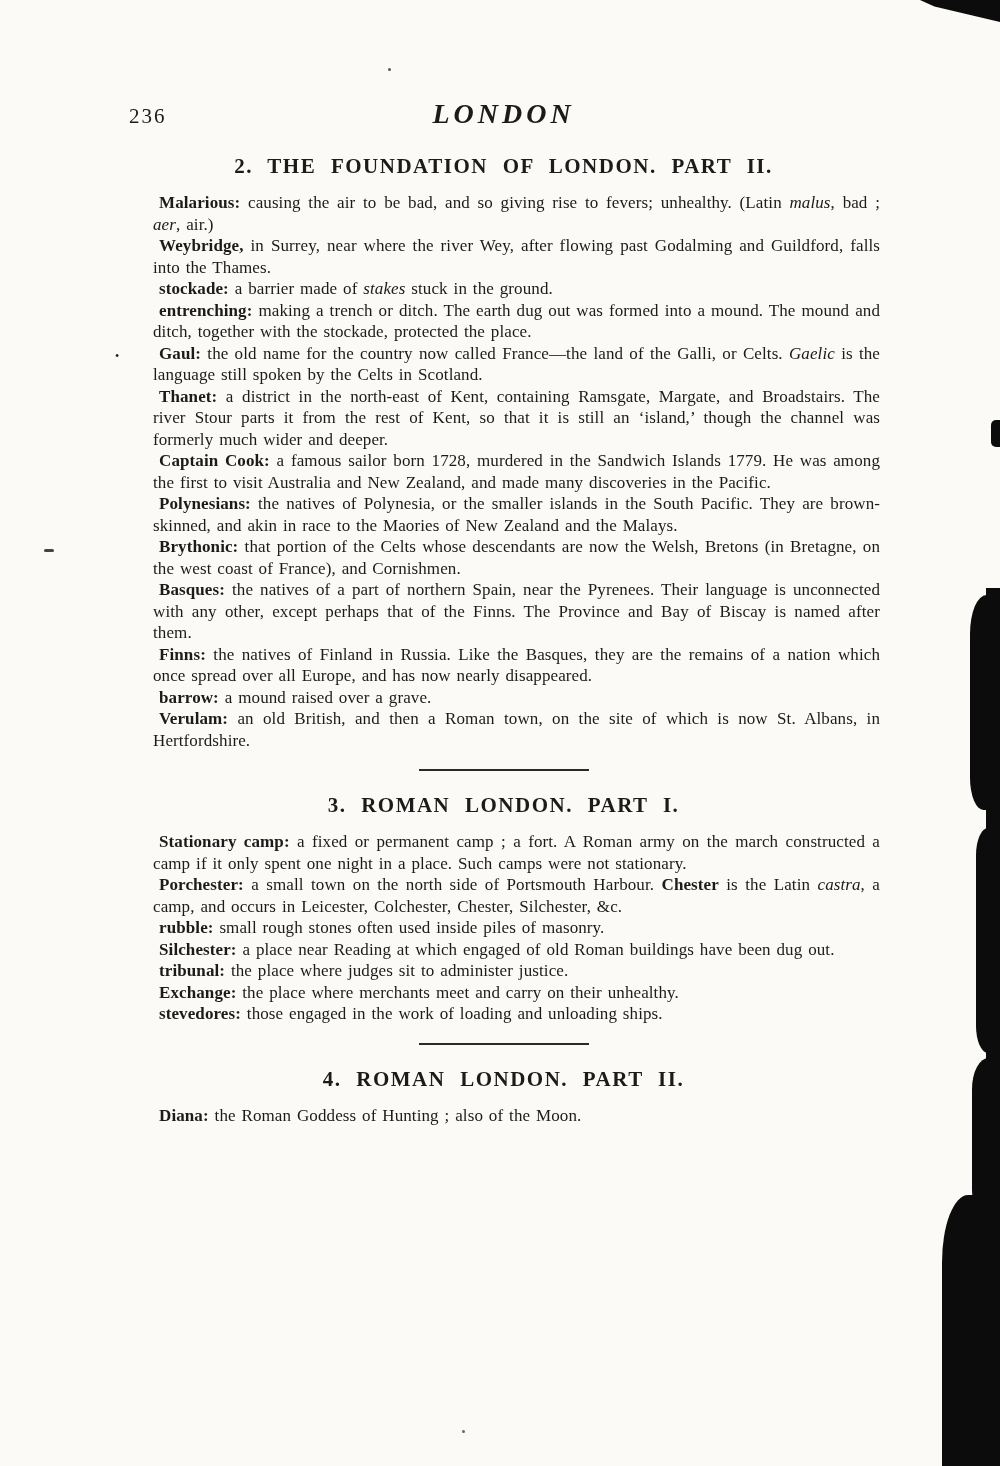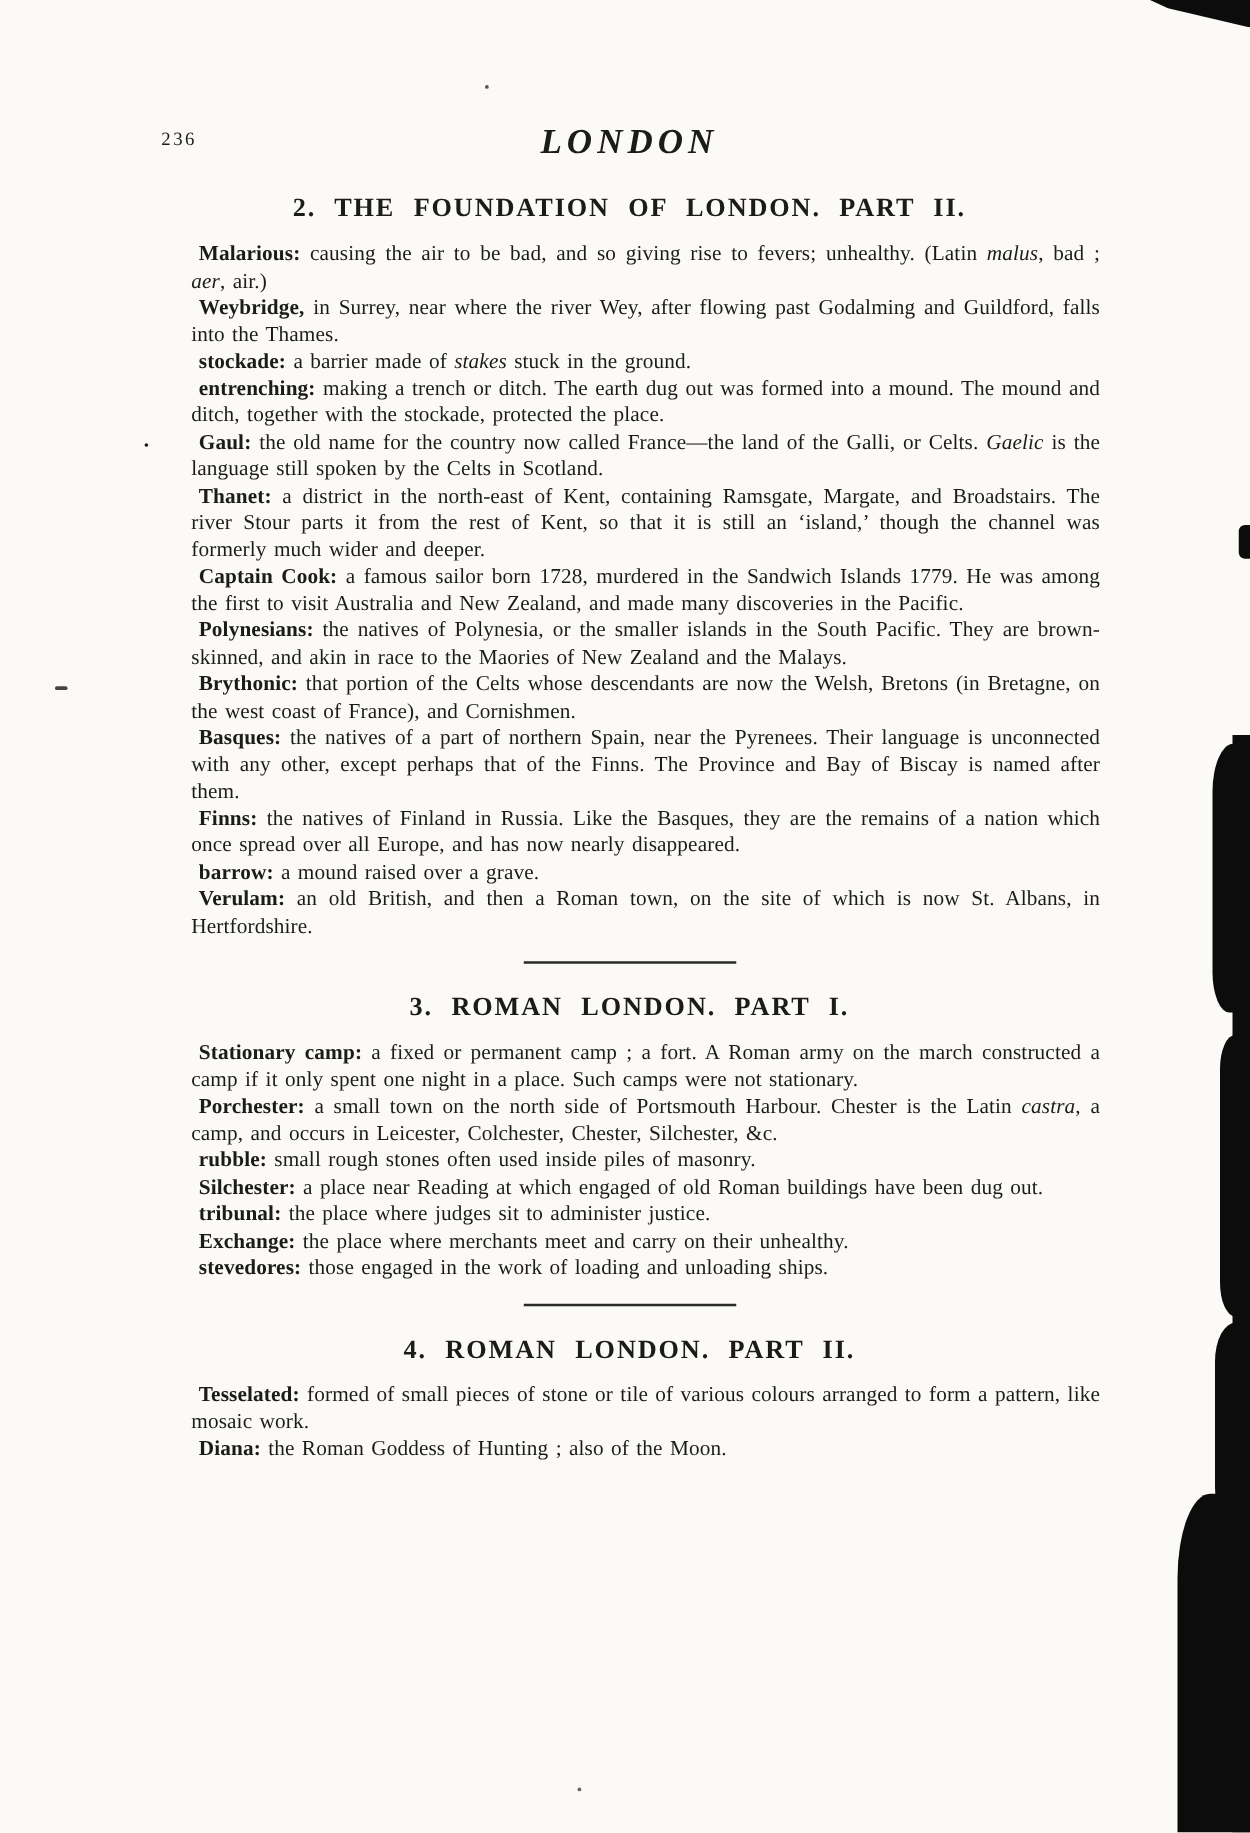--- a/index.html
+++ b/index.html
@@ -7,21 +7,21 @@
   body {
     position:relative;
     width:1000px; height:1466px;
     background: var(--paper, #fbfaf6);
     color: var(--ink, #1b1b1b);
     font-family: "Liberation Serif", serif;
     overflow:hidden;
   }
 
   .page-header { position:absolute; top:98px; left:127px; width:753px; height:36px; }
-  .page-number { position:absolute; left:2px; top:6px; font-size:15px; letter-spacing:2px; }
+  .page-number { position:absolute; left:2px; top:6px; font-size:21px; letter-spacing:2px; }
   .running-head {
     position:absolute; left:0; right:0; top:0; text-align:center;
     font-style:italic; font-weight:bold; font-size:28px; letter-spacing:4px;
   }
 
   .content { position:absolute; top:154px; left:127px; width:753px; }
 
   .section-heading {
     text-align:center; font-weight:bold; font-size:21px;
     letter-spacing:1.5px; word-spacing:8px;
@@ -30,21 +30,21 @@
   .content > .section-heading:first-child { margin-top:0; }
 
   .entry {
     position:relative;
     text-align:justify;
     font-size:17px; line-height:21.5px;
     padding-left:26px; text-indent:-26px;
     word-spacing:1.5px; letter-spacing:0.1px;
   }
   .term { font-weight:bold;margin-left:32px; }
-  .bd { font-weight:normal; }
+  .bd { font-weight:bold; }
   .it { font-style:italic; }
   .marginal-mark {
     position:absolute; left:-12px; top:3px;
     font-size:12px; text-indent:0;
   }
 
   .divider {
     width:170px; border-top:2px solid #2a2a2a;
     margin:18px auto 14px;
   }
@@ -89,21 +89,20 @@
     <div class="section-heading">3.  ROMAN LONDON.  PART I.</div>
     <p class="entry"><span class="term">Stationary camp:</span> <span class="nm">a fixed or permanent camp ; a fort.  A Roman army on the march constructed a camp if it only spent one night in a place.  Such camps were not stationary.</span></p>
     <p class="entry"><span class="term">Porchester:</span> <span class="nm">a small town on the north side of Portsmouth Harbour.  </span><span class="bd">Chester</span><span class="nm"> is the Latin </span><span class="it">castra</span><span class="nm">, a camp, and occurs in Leicester, Colchester, Chester, Silchester, &amp;c.</span></p>
     <p class="entry"><span class="term">rubble:</span> <span class="nm">small rough stones often used inside piles of masonry.</span></p>
     <p class="entry"><span class="term">Silchester:</span> <span class="nm">a place near Reading at which engaged of old Roman buildings have been dug out.</span></p>
     <p class="entry"><span class="term">tribunal:</span> <span class="nm">the place where judges sit to administer justice.</span></p>
     <p class="entry"><span class="term">Exchange:</span> <span class="nm">the place where merchants meet and carry on their unhealthy.</span></p>
     <p class="entry"><span class="term">stevedores:</span> <span class="nm">those engaged in the work of loading and unloading ships.</span></p>
     <div class="divider"></div>
     <div class="section-heading">4.  ROMAN LONDON.  PART II.</div>
-    <p class="entry"><span class="term">Tesselated:</span> <span class="nm">formed of small pieces of stone or tile of various colours arranged to form a pattern, like mosaic work.</span></p>
     <p class="entry"><span class="term">Diana:</span> <span class="nm">the Roman Goddess of Hunting ;  also of the Moon.</span></p>
   </div>
 
 <div class="artifact" id="art-top-right"></div>
 <div class="artifact" id="art-tick"></div>
 <div class="artifact" id="art-streak1"></div>
 <div class="artifact" id="art-bulge1"></div>
 <div class="artifact" id="art-bulge2"></div>
 <div class="artifact" id="art-bulge3"></div>
 <div class="artifact" id="art-bulge4"></div>

